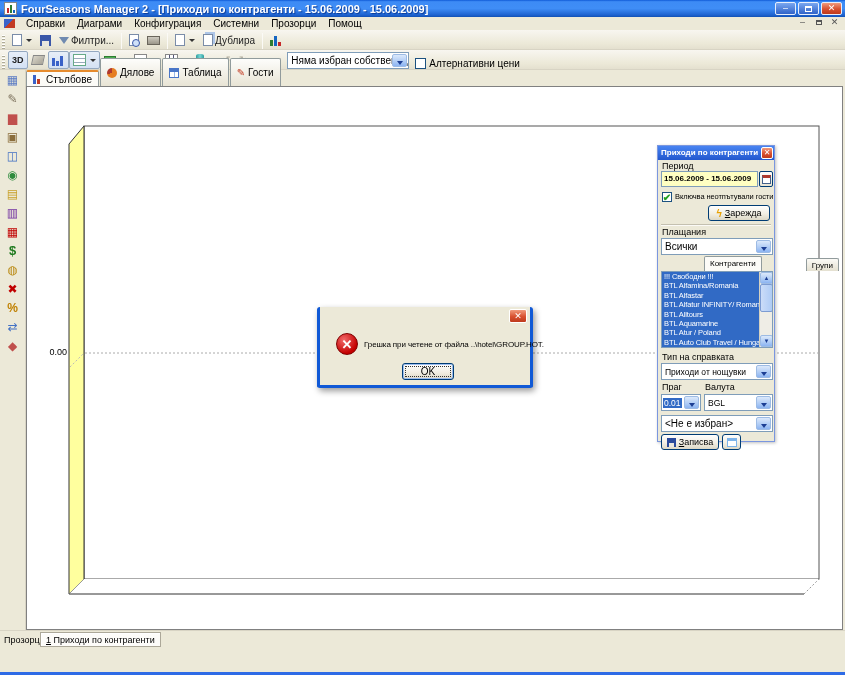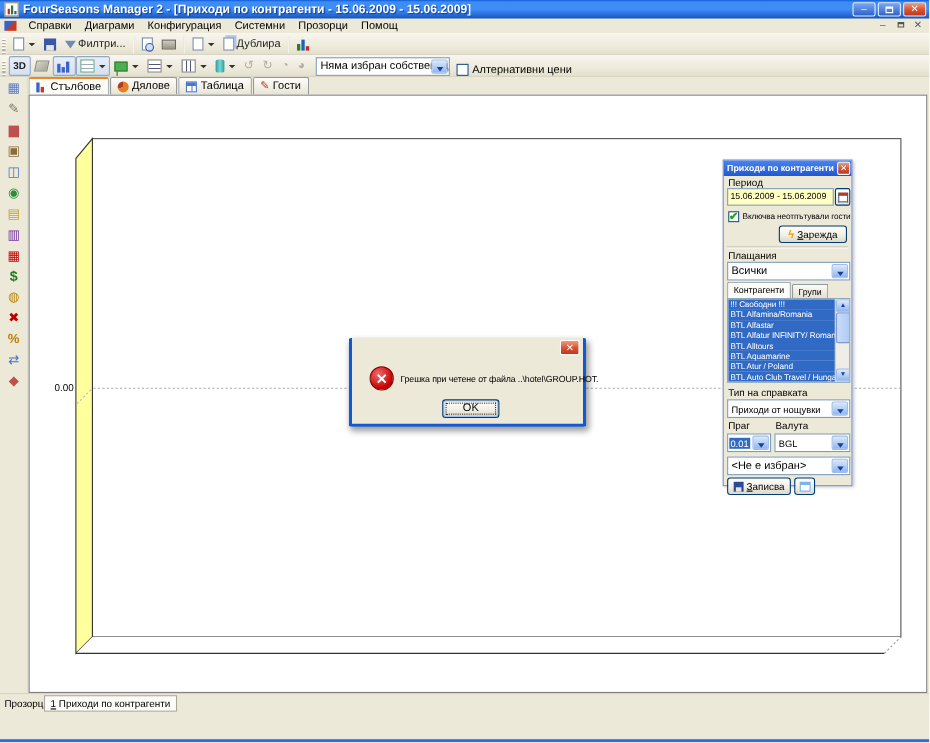--- a/index.html
+++ b/index.html
@@ -76,21 +76,21 @@
     display:flex; align-items:center; padding:0 18px 0 3px; white-space:nowrap; overflow:hidden; }
   .combo .dda { position:absolute; right:1px; top:1px; bottom:1px; width:15px; border:1px solid #9DBBE4; border-radius:2px;
     background:linear-gradient(180deg,#DCE9FB,#AECBF5 60%,#8CB4F2); }
   .combo .dda::after { content:""; position:absolute; left:4px; top:6px; width:0; height:0;
     border-left:3px solid transparent; border-right:3px solid transparent; border-top:4px solid #1C3E94; }
   .xp-check { width:11px; height:11px; background:#fff; border:1px solid #1C5180; display:inline-flex;
     align-items:center; justify-content:center; color:#21A121; font-size:10px; font-weight:bold; line-height:9px; }
 
   
   #tabrow { position:absolute; left:26px; top:70px; width:819px; height:16px; display:flex; align-items:flex-end; }
-  .vtab { display:flex; align-items:center; gap:3px; font-size:10px; padding:0 6px; height:16px;
+  .vtab { display:flex; align-items:center; gap:3px; font-size:10px; padding:0 6px; height:28px;
     border:1px solid #919B9C; border-bottom:none; border-radius:2px 2px 0 0;
     background:linear-gradient(180deg,#FDFDFB,#E8E4D5); margin-right:1px; }
   .vtab.active { height:16px; background:#FCFBF7; border-top:2px solid #E68B2C; font-weight:normal; }
   .ti-bars { width:10px; height:10px; display:flex; align-items:flex-end; gap:1px; }
   .ti-bars i { display:block; width:3px; }
   .ti-pie { width:10px; height:10px; border-radius:50%; background:conic-gradient(#E67E22 0 70%,#B03A2E 70% 100%); }
   .ti-table { width:10px; height:10px; border:1px solid #4A76C8; background:#fff;
     background-image:linear-gradient(180deg,#4A76C8 0 3px,transparent 3px),linear-gradient(90deg,transparent 4px,#9AB8E8 4px,#9AB8E8 5px,transparent 5px); }
   .ti-pen { color:#C23B22; font-size:10px; line-height:10px; }
 
@@ -108,36 +108,36 @@
   
   #panel { position:absolute; left:657px; top:145px; width:118px; height:297px; background:#ECE9D8;
     border:1px solid #7A96DF; box-shadow:1px 1px 3px rgba(0,0,0,.25); font-size:9px; }
   #panel-title { position:absolute; left:0; top:0; right:0; height:14px;
     background:linear-gradient(180deg,#4884F2,#2257CE); color:#fff; font-weight:bold; font-size:8px;
     line-height:14px; padding-left:3px; white-space:nowrap; overflow:hidden; }
   .pclose { position:absolute; right:1px; top:1px; width:12px; height:12px; border:1px solid #fff; border-radius:2px;
     background:linear-gradient(180deg,#F19A7C,#D8502F 55%,#BE3A1C); color:#fff; font-size:8px; line-height:10px; text-align:center; }
   .plabel { position:absolute; font-size:9px; color:#000; white-space:nowrap; }
   #period-input { position:absolute; left:3px; top:25px; width:97px; height:16px; background:#FFFFC2;
-    border:1px solid #7F9DB9; font-size:8px; line-height:14px; padding-left:2px; white-space:nowrap; overflow:hidden; }
+    border:1px solid #7F9DB9; font-size:8px; line-height:14px; padding-left:2px; white-space:nowrap; overflow:hidden;font-weight:bold; }
   #cal-btn { position:absolute; left:101px; top:25px; width:14px; height:16px; border:1px solid #003C74; border-radius:2px;
     background:linear-gradient(180deg,#FEFEFE,#E8E4D4); display:flex; align-items:center; justify-content:center; }
   .cal-ic { width:9px; height:9px; background:#fff; border:1px solid #44628C; border-top:3px solid #B03A2E; }
   #inc-check { position:absolute; left:4px; top:46px; width:10px; height:10px; }
   #inc-label { left:17px; top:46px; font-size:7.5px; letter-spacing:-0.1px; }
   .xp-btn { border:1px solid #003C74; border-radius:3px; background:linear-gradient(180deg,#FEFEFE,#F2EFE4 55%,#DDD8C6);
     font-size:9px; display:flex; align-items:center; justify-content:center; gap:3px; color:#000; }
   #load-btn { position:absolute; right:4px; top:59px; width:62px; height:16px; }
   .bolt { color:#E8A000; font-weight:bold; font-size:10px; }
   .u { text-decoration:underline; }
   #panel-hr { position:absolute; left:3px; right:3px; top:78px; height:2px; border-top:1px solid #C4C0B0; border-bottom:1px solid #FBFAF6; }
   #pay-combo { position:absolute; left:3px; top:92px; width:112px; }
   .ptab-row { position:absolute; left:3px; top:110px; width:112px; height:15px; display:flex; align-items:flex-end; }
   .ptab { font-size:8px; padding:0 5px; height:13px; line-height:13px; border:1px solid #919B9C; border-bottom:none;
-    border-radius:2px 2px 0 0; background:linear-gradient(180deg,#FBFAF6,#E4E0D0); margin-right:1px; }
+    border-radius:2px 2px 0 0; background:linear-gradient(180deg,#FBFAF6,#E4E0D0); margin-right:1px;margin-left:43px; }
   .ptab.active { height:15px; background:#FCFBF7; }
   #plist { position:absolute; left:3px; top:125px; width:112px; height:77px; background:#fff; border:1px solid #7F9DB9;
     overflow:hidden; }
   .lrow { height:9.4px; line-height:9.4px; font-size:7.5px; letter-spacing:-0.1px; padding-left:2px; color:#fff;
     background:#316AC5; white-space:nowrap; overflow:hidden; }
   .lfill { height:4px; background:#316AC5; }
   #plist-sb { position:absolute; right:0; top:0; bottom:0; width:13px; background:#EFEDE6; border-left:1px solid #D4D0C0; }
   .sb-btn { position:absolute; left:0; width:13px; height:12px; border:1px solid #9DBBE4; border-radius:2px;
     background:linear-gradient(180deg,#DCE9FB,#AECBF5 60%,#8CB4F2); color:#1C3E94; font-size:6px; text-align:center; line-height:11px; }
   .sb-thumb { position:absolute; left:0; top:12px; width:13px; height:28px; border:1px solid #7C9BD2; border-radius:2px;

